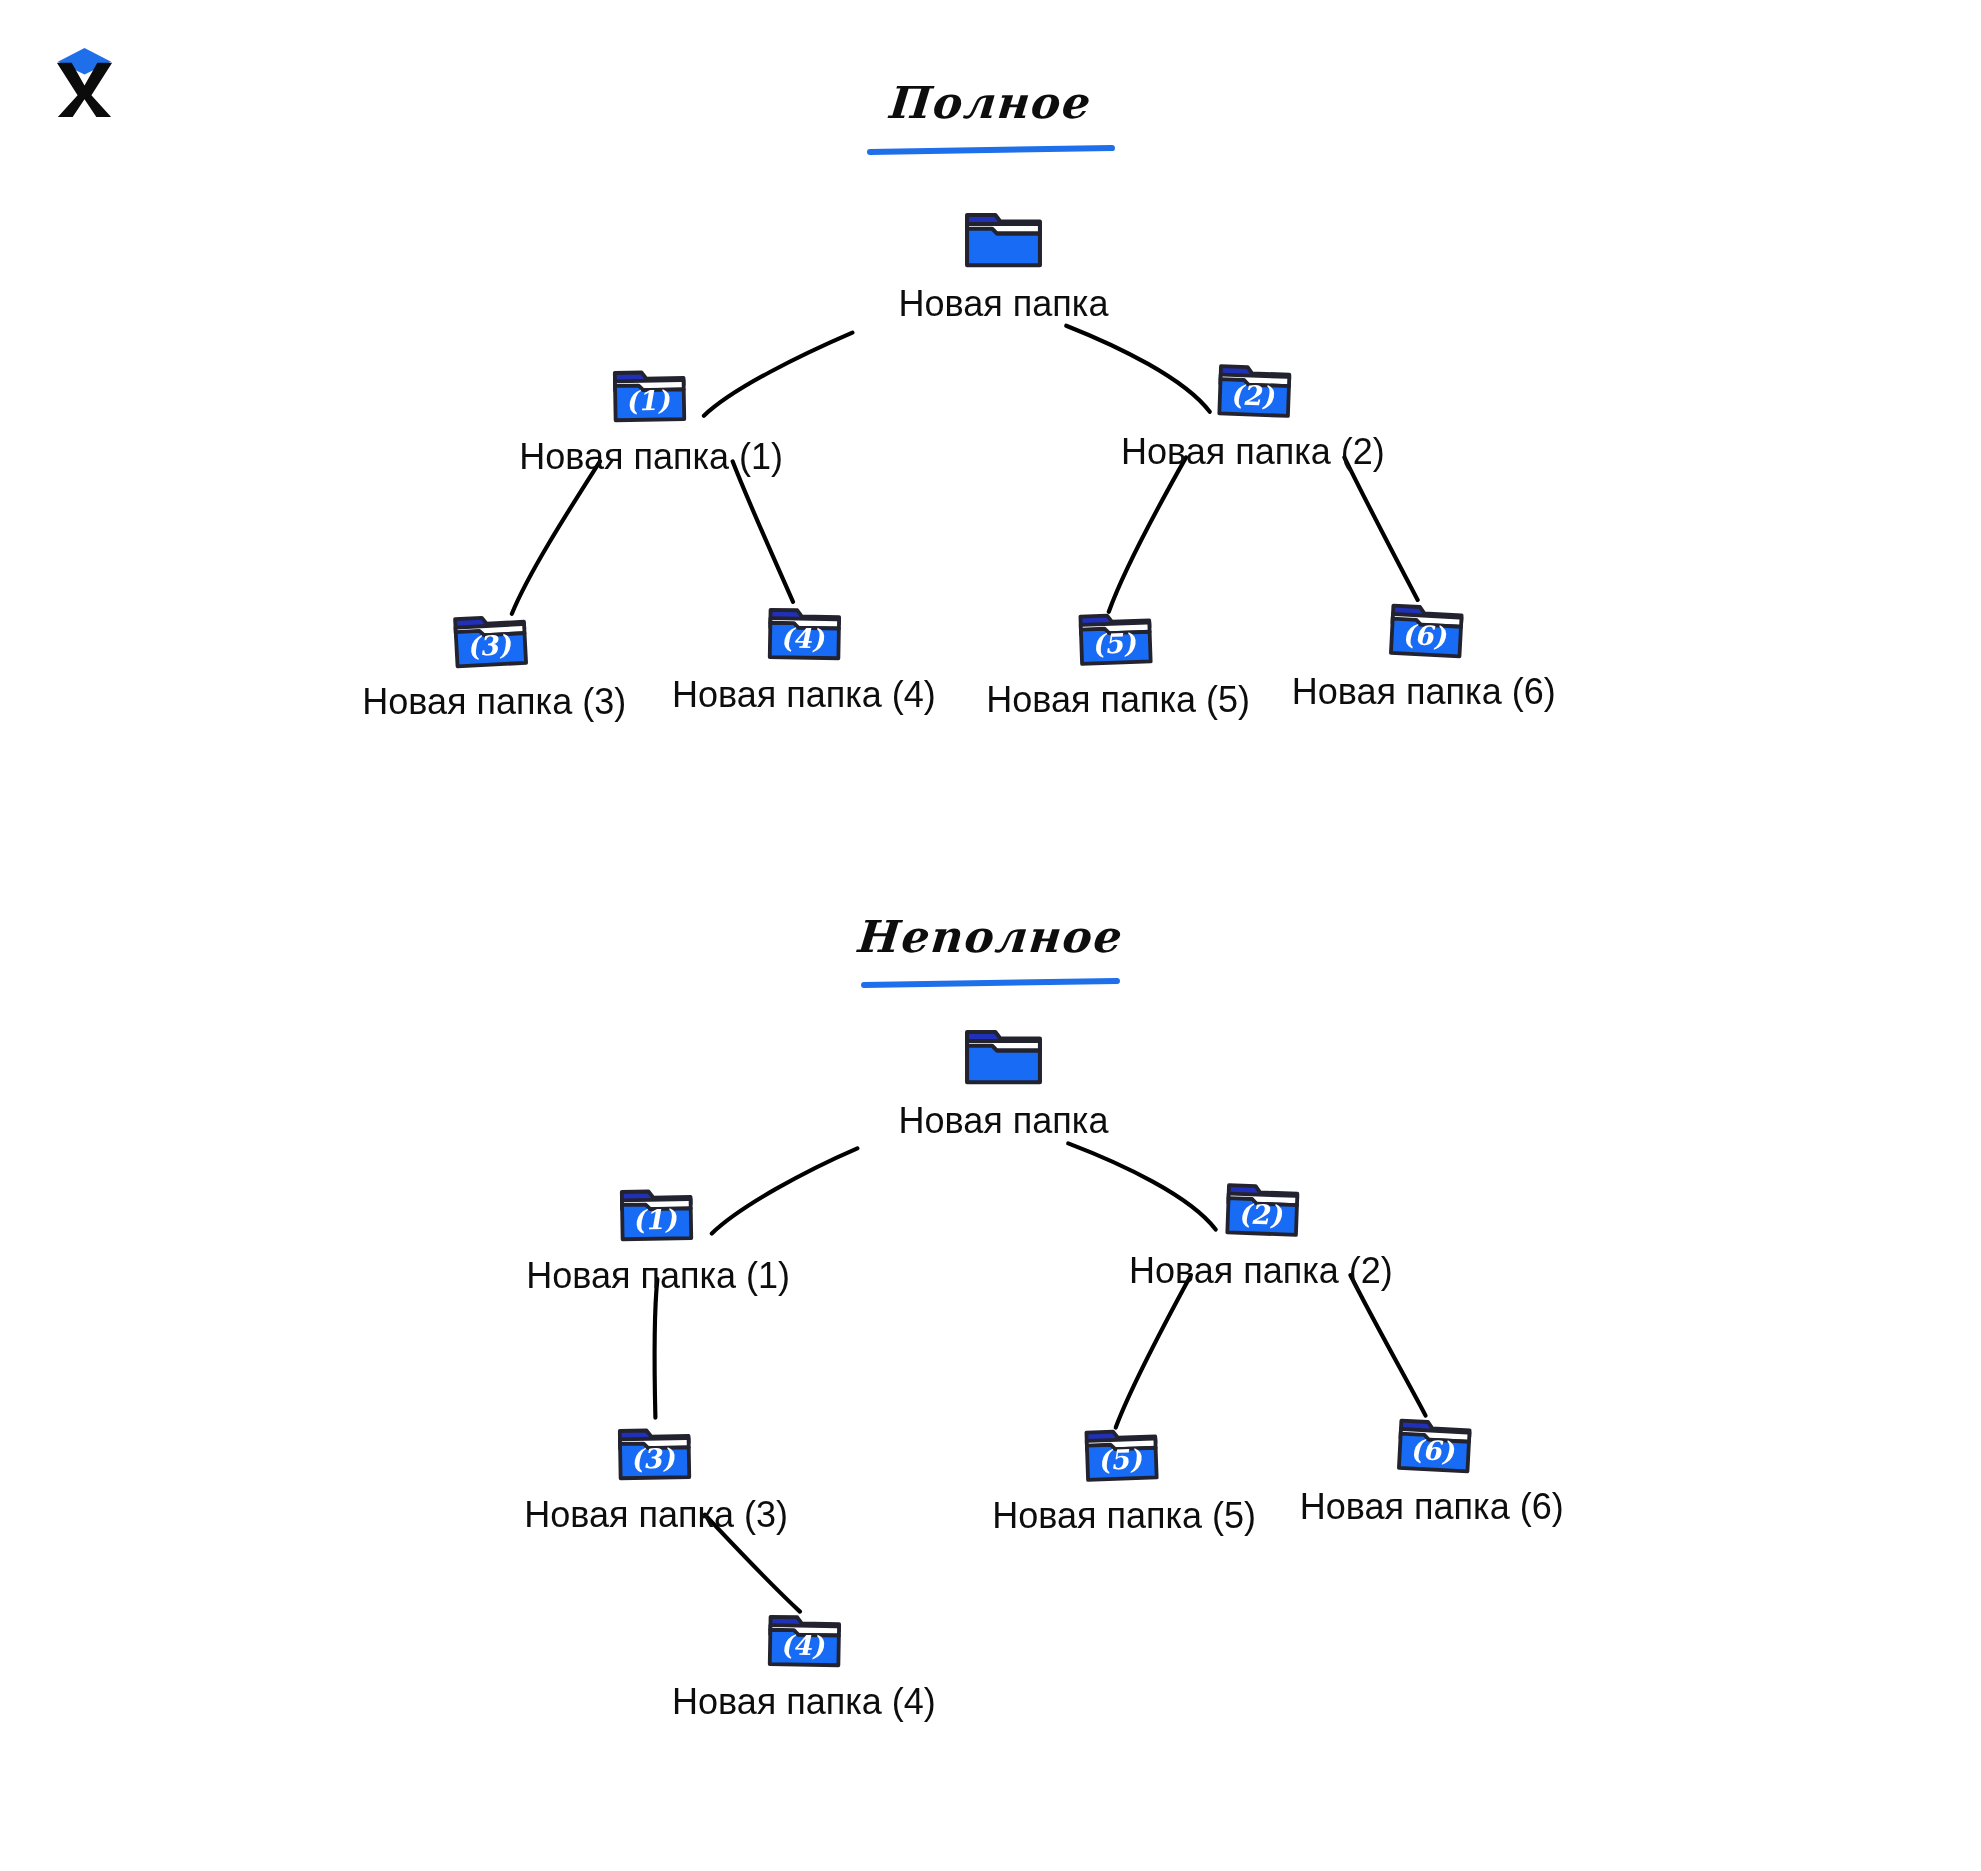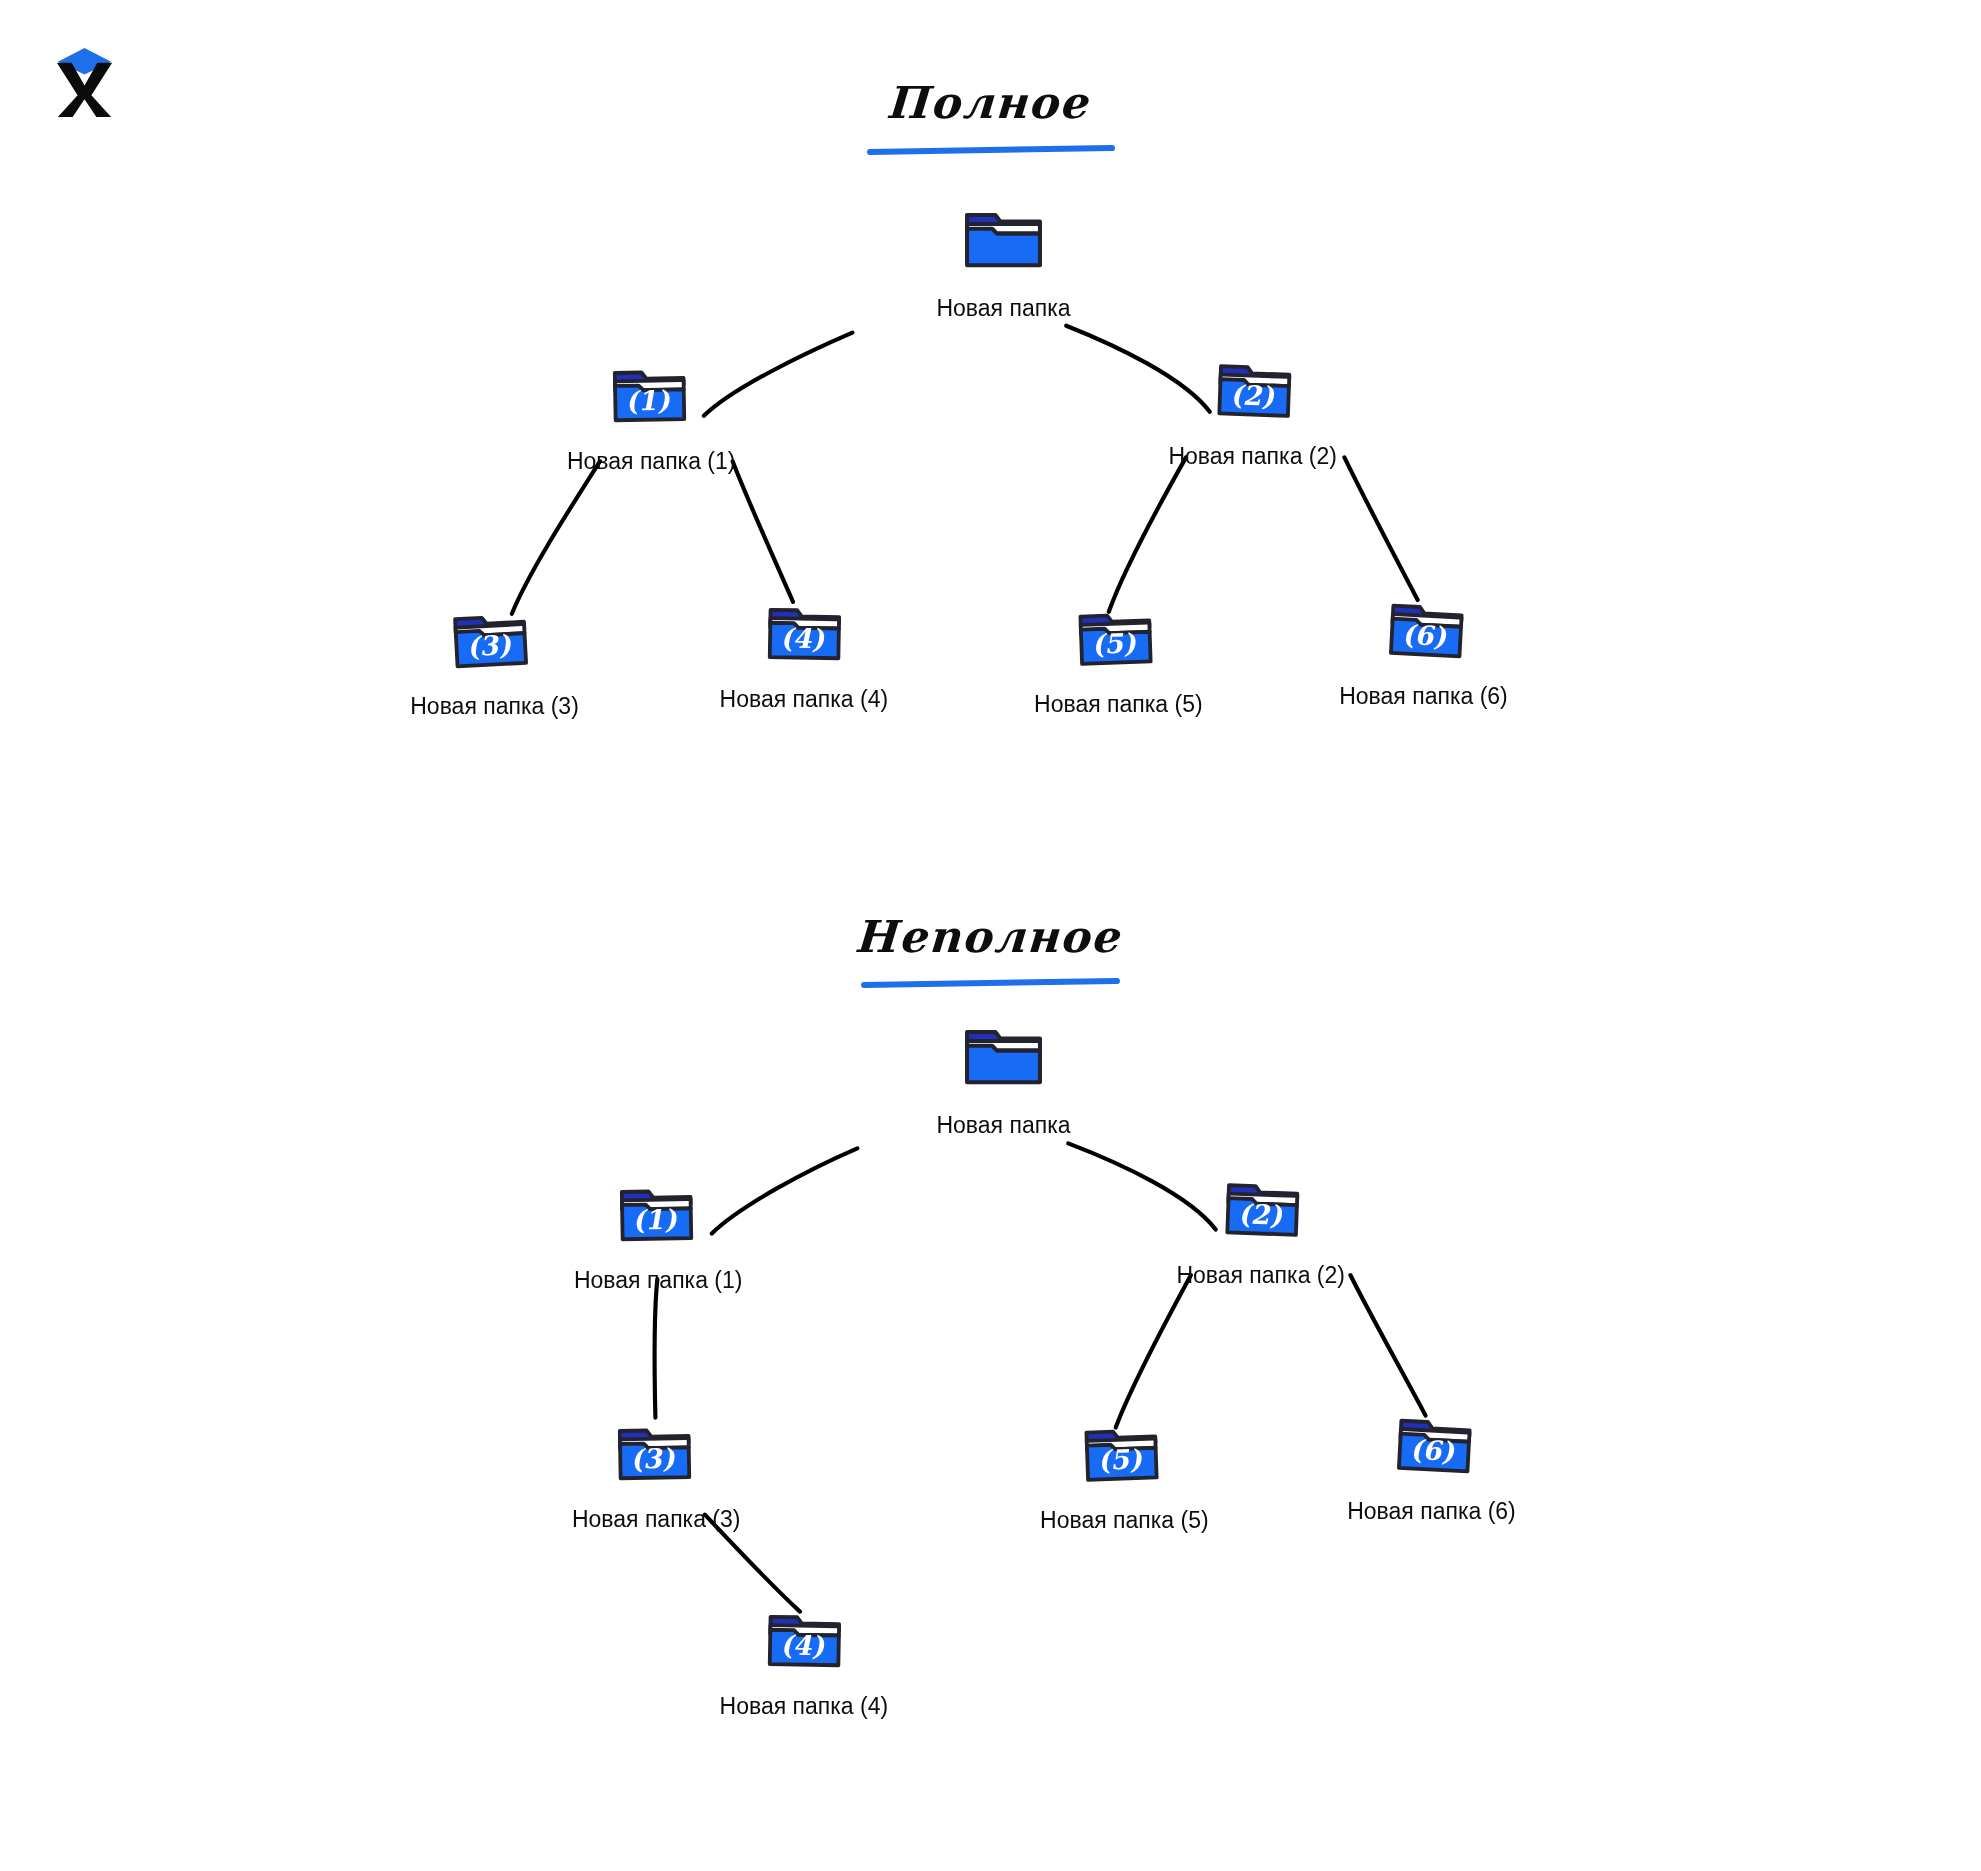--- a/index.html
+++ b/index.html
@@ -62,22 +62,22 @@
   }
   .node .folder {
     position: relative;
     display: block;
   }
   .node .node-label {
     position: absolute;
     top: 100%;
     left: 50%;
     transform: translateX(-50%);
-    margin-top: 24px;
-    font-size: 23px;
+    margin-top: 12px;
+    font-size: 36px;
     line-height: 1.1;
     white-space: nowrap;
     color: #0d0d0d;
     font-family: "Liberation Sans", sans-serif;
   }
   .folder-num {
     position: absolute;
     left: 0;
     right: 0;
     bottom: 14%;

